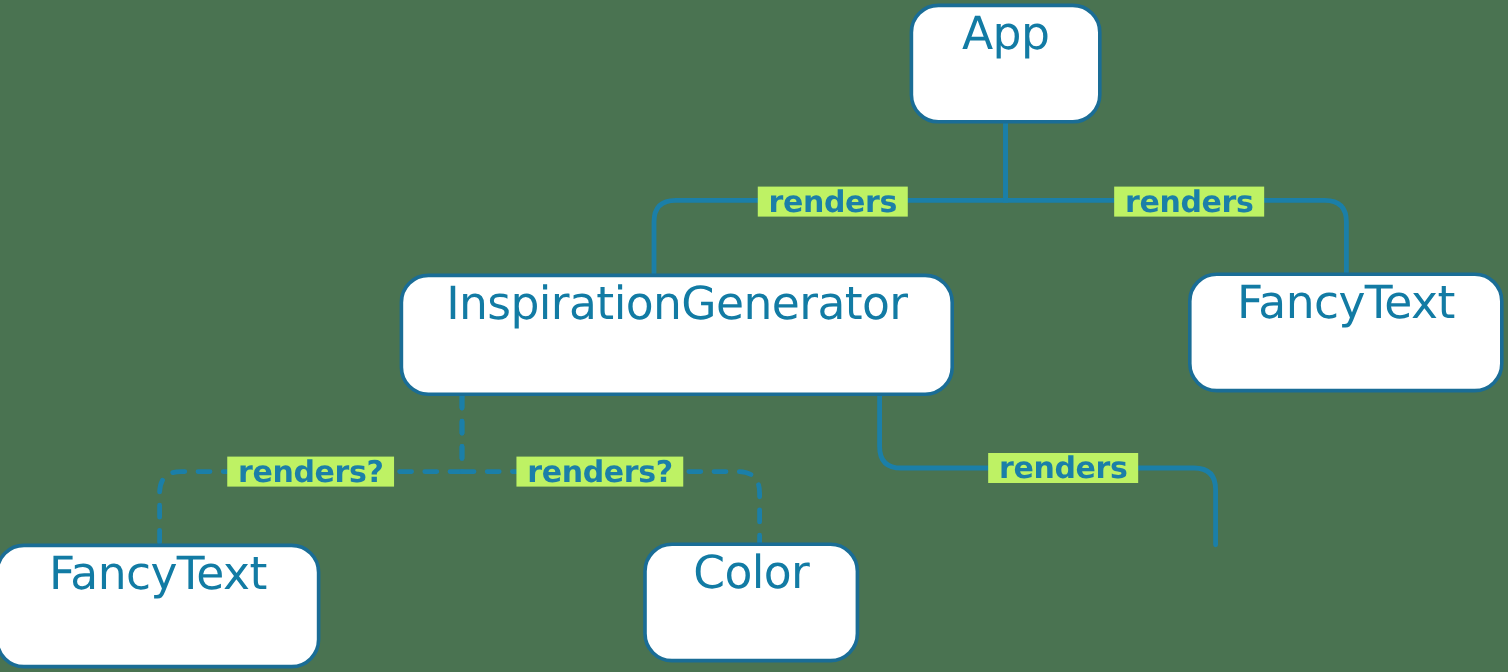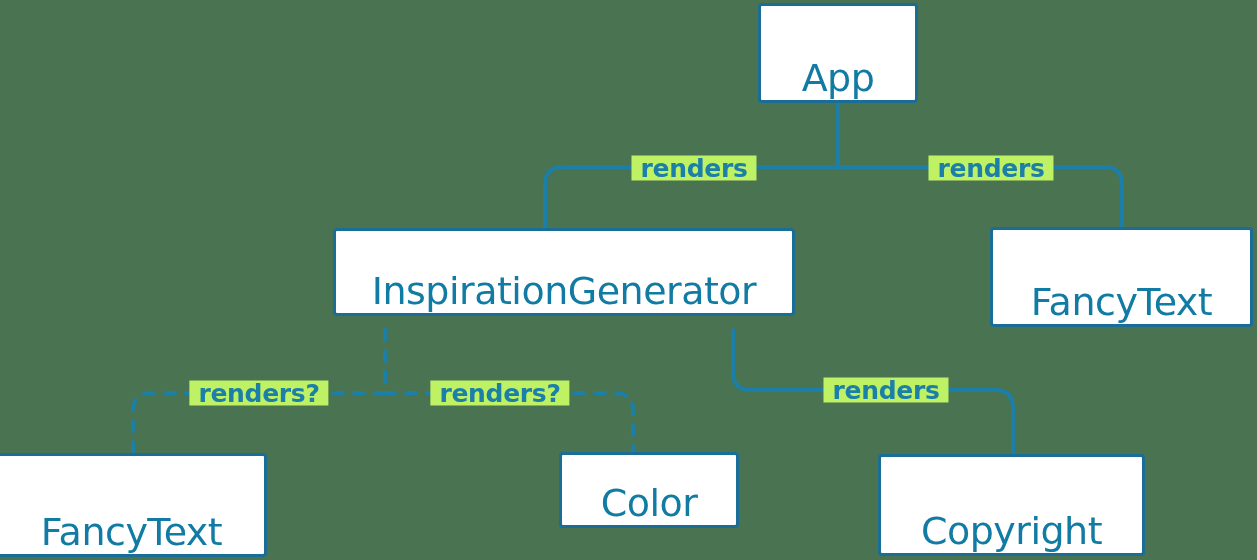--- a/index.html
+++ b/index.html
@@ -23,23 +23,23 @@
     left: 0;
     top: 0;
     width: 1257px;
     height: 560px;
   }
   .node {
     position: absolute;
     box-sizing: border-box;
     background: #ffffff;
     border: 3px solid #1a6d96;
-    border-radius: 4px;
+    border-radius: 24px;
     display: flex;
-    align-items: flex-end;
+    align-items: flex-start;
     justify-content: center;
     color: #127ba4;
     font-family: "DejaVu Sans", sans-serif;
     font-weight: 400;
     letter-spacing: -0.5px;
     z-index: 2;
   }
   .node-label {
     display: block;
     white-space: nowrap;
@@ -54,24 +54,24 @@
     white-space: nowrap;
     transform: translate(-50%, -50%);
     z-index: 3;
     background: #bef264;
     padding: 0 9px;
     line-height: 1;
   }
 
   
   #node-app          { left: 758px;  top: 3px;   width: 160px; height: 100px; font-size: 38px; }
-  #node-inspiration  { left: 333px;  top: 228px; width: 462px; height: 88px; font-size: 38px; }
+  #node-inspiration  { left: 333px;  top: 228px; width: 462px; height: 102px; font-size: 38px; }
   #node-fancytext-r  { left: 990px;  top: 227px; width: 263px; height: 100px; font-size: 38px; }
   #node-fancytext-b  { left: -4px;   top: 453px; width: 271px; height: 104px; font-size: 38px; }
-  #node-color        { left: 559px;  top: 452px; width: 180px; height: 76px; font-size: 38px; }
+  #node-color        { left: 536px;  top: 452px; width: 180px; height: 100px; font-size: 38px; }
   #node-copyright    { left: 878px;  top: 454px; width: 267px; height: 102px; font-size: 38px; }
 </style>
 </head>
 <body>
 
 <div id="diagram">
 
   <svg id="edges" viewBox="0 0 1257 560" width="1257" height="560" xmlns="http://www.w3.org/2000/svg">
 
     <path d="M 838 103 L 838 167 L 563 167 Q 545 167 545 185 L 545 228" fill="none" stroke="#1b7fa8" stroke-width="4" stroke-linecap="round"></path>
@@ -98,23 +98,20 @@
   </div>
 
   <div class="node" id="node-fancytext-b">
     <span class="node-label">FancyText</span>
   </div>
 
   <div class="node" id="node-color">
     <span class="node-label">Color</span>
   </div>
 
-  <div class="node" id="node-copyright">
-    <span class="node-label">Copyright</span>
-  </div>
 
   <div class="edge-label" style="left:694px; top:168px;">renders</div>
   <div class="edge-label" style="left:991px; top:168px;">renders</div>
   <div class="edge-label" style="left:259px; top:393px;">renders?</div>
   <div class="edge-label" style="left:500px; top:393px;">renders?</div>
   <div class="edge-label" style="left:886px; top:390px;">renders</div>
 
 </div>
 
 </body></html>

